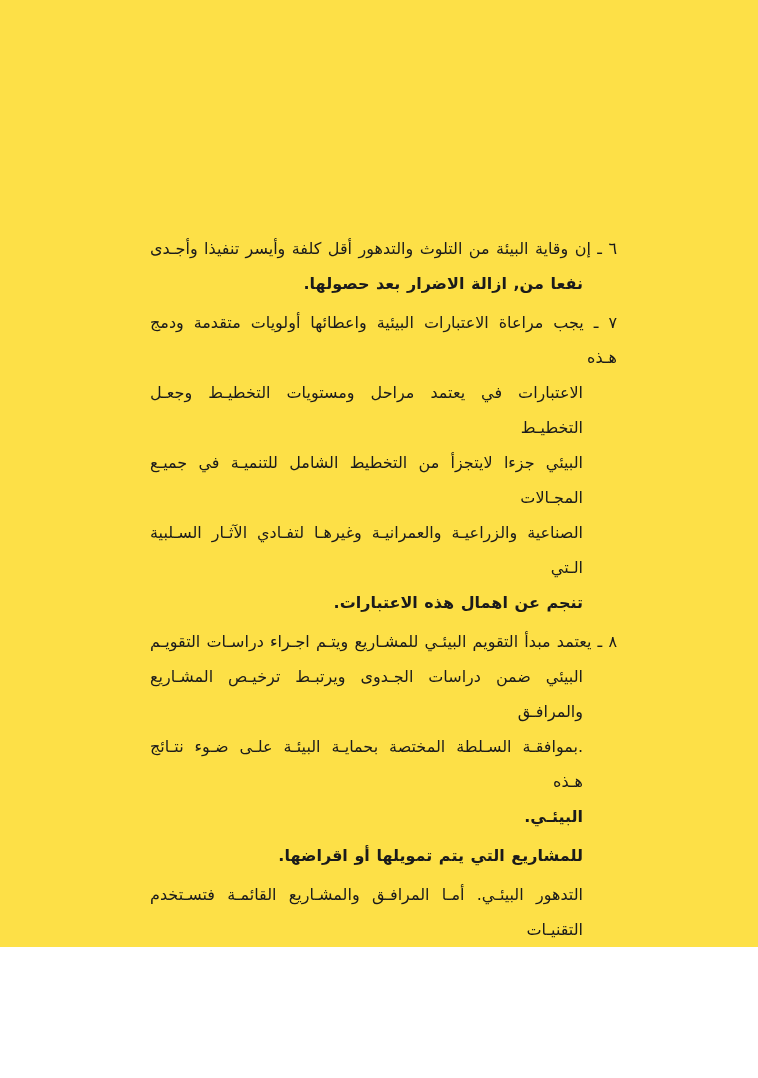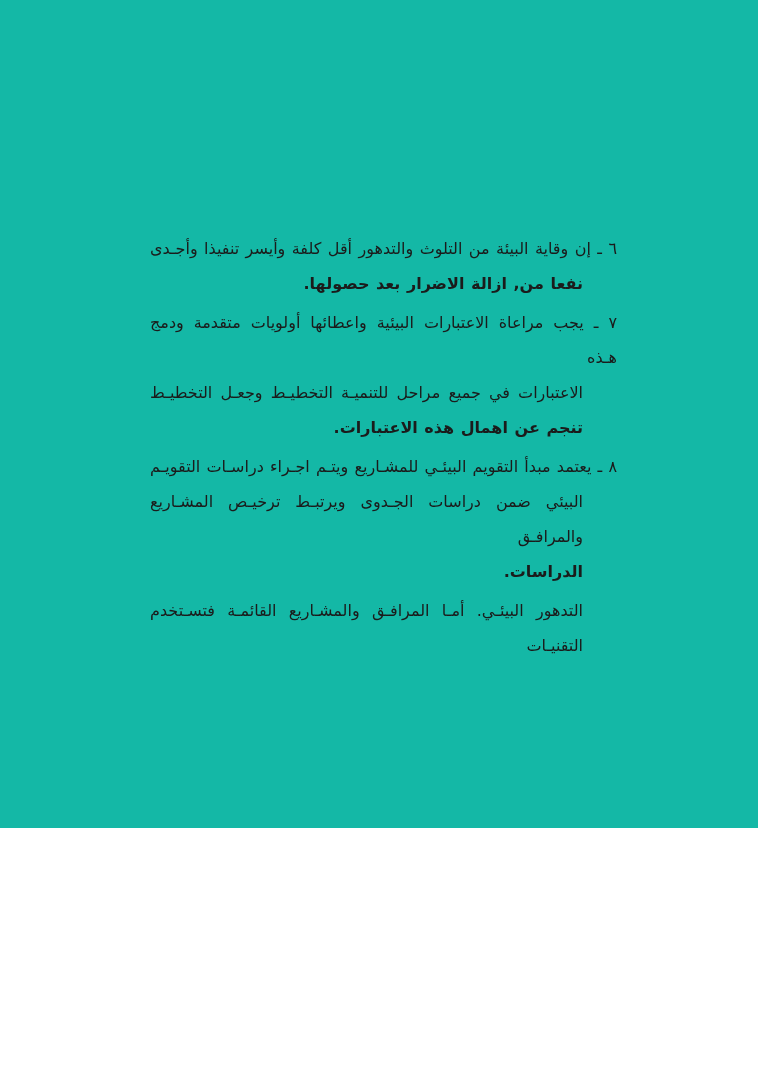--- a/index.html
+++ b/index.html
@@ -3,22 +3,22 @@
 <meta charset="utf-8">
 <style>
   html, body {
     margin: 0;
     padding: 0;
     background: #ffffff;
   }
   .page {
     position: relative;
     width: 758px;
-    height: 828px;
-    background: #14b8a6;
+    height: 947px;
+    background: #fde047;
     overflow: hidden;
     font-family: "DejaVu Sans", sans-serif;
     color: #1b1b1b;
   }
   .textblock {
     position: absolute;
     top: 231px;
     left: 150px;
     width: 467px;
     direction: rtl;
@@ -63,31 +63,35 @@
 
   <div class="textblock" dir="rtl" lang="ar">
 
     <p class="item">
       <span class="line first">٦ ـ إن وقاية البيئة من التلوث والتدهور أقل كلفة وأيسر تنفيذا وأجـدى</span>
       <span class="line last">نفعا من, ازالة الاضرار بعد حصولها.</span>
     </p>
 
     <p class="item">
       <span class="line first">٧ ـ يجب مراعاة الاعتبارات البيئية واعطائها أولويات متقدمة ودمج هـذه</span>
-      <span class="line">الاعتبارات في جميع مراحل للتنميـة التخطيـط وجعـل التخطيـط</span>
+      <span class="line">الاعتبارات في يعتمد مراحل ومستويات التخطيـط وجعـل التخطيـط</span>
+      <span class="line">البيئي جزءا لايتجزأ من التخطيط الشامل للتنميـة في جميـع المجـالات</span>
+      <span class="line">الصناعية والزراعيـة والعمرانيـة وغيرهـا لتفـادي الآثـار السـلبية الـتي</span>
       <span class="line last">تنجم عن اهمال هذه الاعتبارات.</span>
     </p>
 
     <p class="item">
       <span class="line first">٨ ـ يعتمد مبدأ التقويم البيئـي للمشـاريع ويتـم اجـراء دراسـات التقويـم</span>
       <span class="line">البيئي ضمن دراسات الجـدوى ويرتبـط ترخيـص المشـاريع والمرافـق</span>
-      <span class="line last">الدراسات.</span>
+      <span class="line">.بموافقـة السـلطة المختصة بحمايـة البيئـة علـى ضـوء نتـائج هـذه</span>
+      <span class="line last">البيئـي.</span>
     </p>
 
     <p class="item">
+      <span class="line last">للمشاريع التي يتم تمويلها أو اقراضها.</span>
     </p>
 
     <p class="item">
       <span class="line">التدهور البيئـي. أمـا المرافـق والمشـاريع القائمـة فتسـتخدم التقنيـات</span>
 
     </p>
 
   </div>
 
   <div class="pagenum">٥</div>

